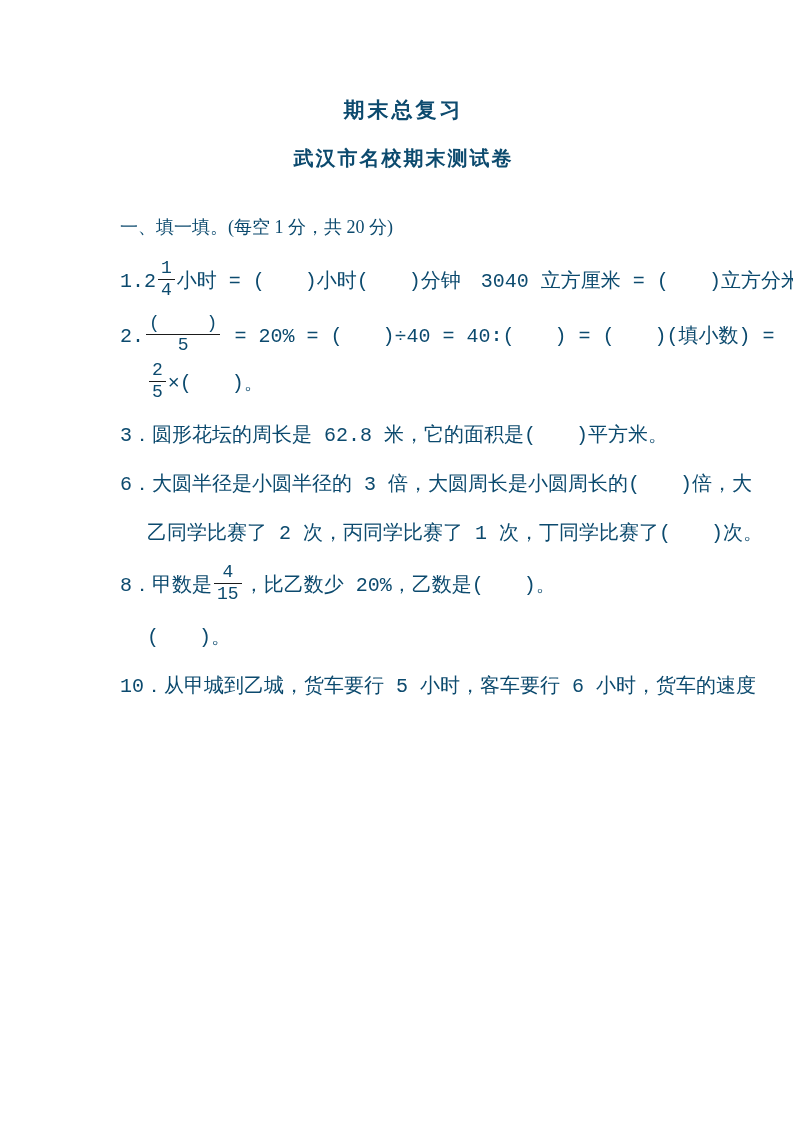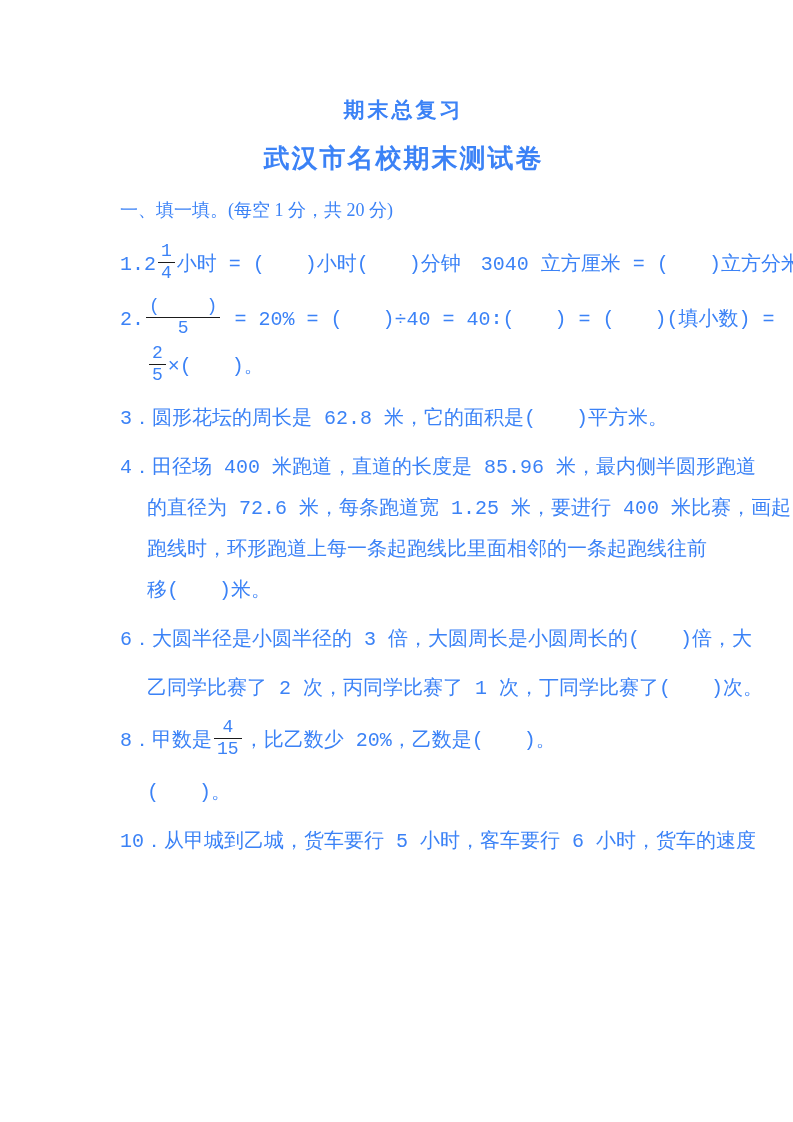--- a/index.html
+++ b/index.html
@@ -1,42 +1,42 @@
 <!DOCTYPE html>
 <html><head>
 <meta charset="utf-8">
 <style>
   html, body { margin: 0; padding: 0; background: #ffffff; }
   .page {
     position: relative;
     width: 793px;
     height: 1122px;
     background: #ffffff;
-    color: #3b82f6;
+    color: #0c4a6e;
     overflow: hidden;
     box-sizing: border-box;
     padding: 98px 106px 0 120px;
     font-family: "Liberation Serif", "DejaVu Serif", serif;
   }
   .title1 {
     text-align: center;
     font-family: "Liberation Sans", "DejaVu Sans", sans-serif;
     font-weight: 700;
     font-size: 21px;
     letter-spacing: 3px;
     margin: 0 0 23px 0;
     line-height: 24px;
   }
   .title2 {
     text-align: center;
     font-family: "Liberation Sans", "DejaVu Sans", sans-serif;
     font-weight: 700;
-    font-size: 26px;
+    font-size: 20px;
     letter-spacing: 2px;
-    margin: 0 0 23px 0;
+    margin: 0 0 40px 0;
     line-height: 26px;
   }
   .heading {
     font-size: 18px;
     line-height: 32px;
     margin: 0 0 15px 0;
   }
   .question { margin: 0 0 8px 0; font-size: 20px; font-family: Liberation Mono, monospace; }
   .qline { line-height: 41px; white-space: nowrap; }
   .qline.cont { padding-left: 27px; }
@@ -87,28 +87,20 @@
       <span class="frac"><span class="fnum">2</span><span class="fden">5</span></span><span>×(　　)。</span>
     </div>
   </div>
 
   <div class="question">
     <div class="qline">
       <span class="qnum">3．</span><span>圆形花坛的周长是 62.8 米，它的面积是(　　)平方米。</span>
     </div>
   </div>
 
-  <div class="question">
-    <div class="qline">
-      <span class="qnum">4．</span><span>田径场 400 米跑道，直道的长度是 85.96 米，最内侧半圆形跑道</span>
-    </div>
-    <div class="qline cont"><span>的直径为 72.6 米，每条跑道宽 1.25 米，要进行 400 米比赛，画起</span></div>
-    <div class="qline cont"><span>跑线时，环形跑道上每一条起跑线比里面相邻的一条起跑线往前</span></div>
-    <div class="qline cont"><span>移(　　)米。</span></div>
-  </div>
 
 
   <div class="question">
     <div class="qline">
       <span class="qnum">6．</span><span>大圆半径是小圆半径的 3 倍，大圆周长是小圆周长的(　　)倍，大</span>
     </div>
   </div>
 
   <div class="question">
     <div class="qline cont"><span>乙同学比赛了 2 次，丙同学比赛了 1 次，丁同学比赛了(　　)次。</span></div>

